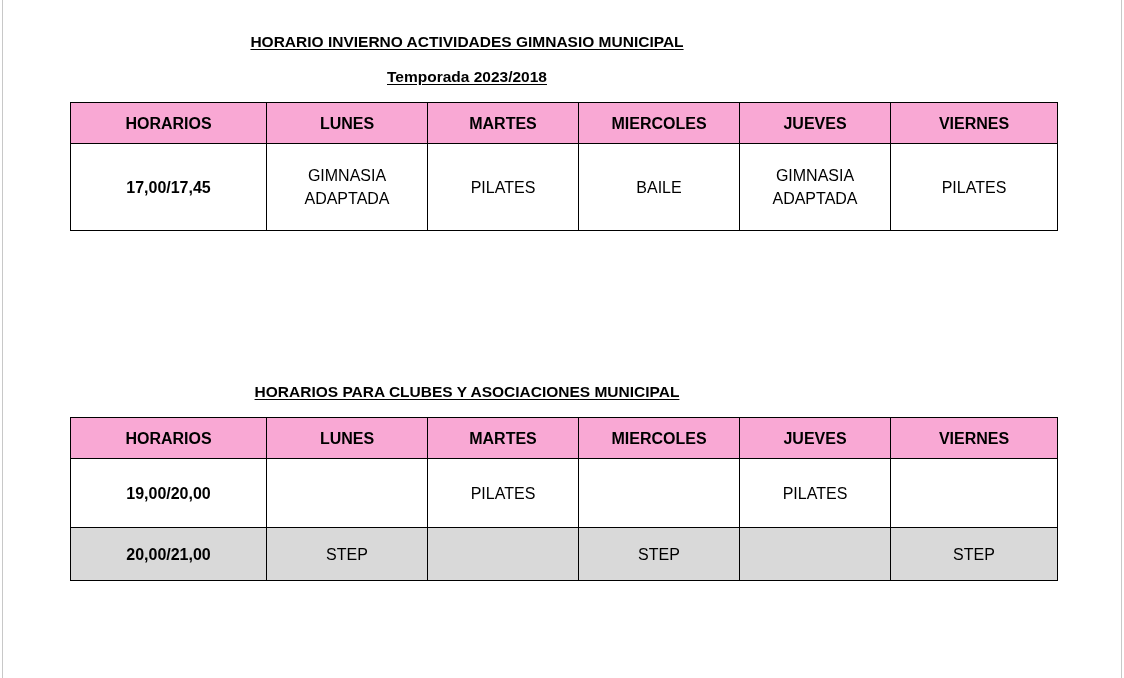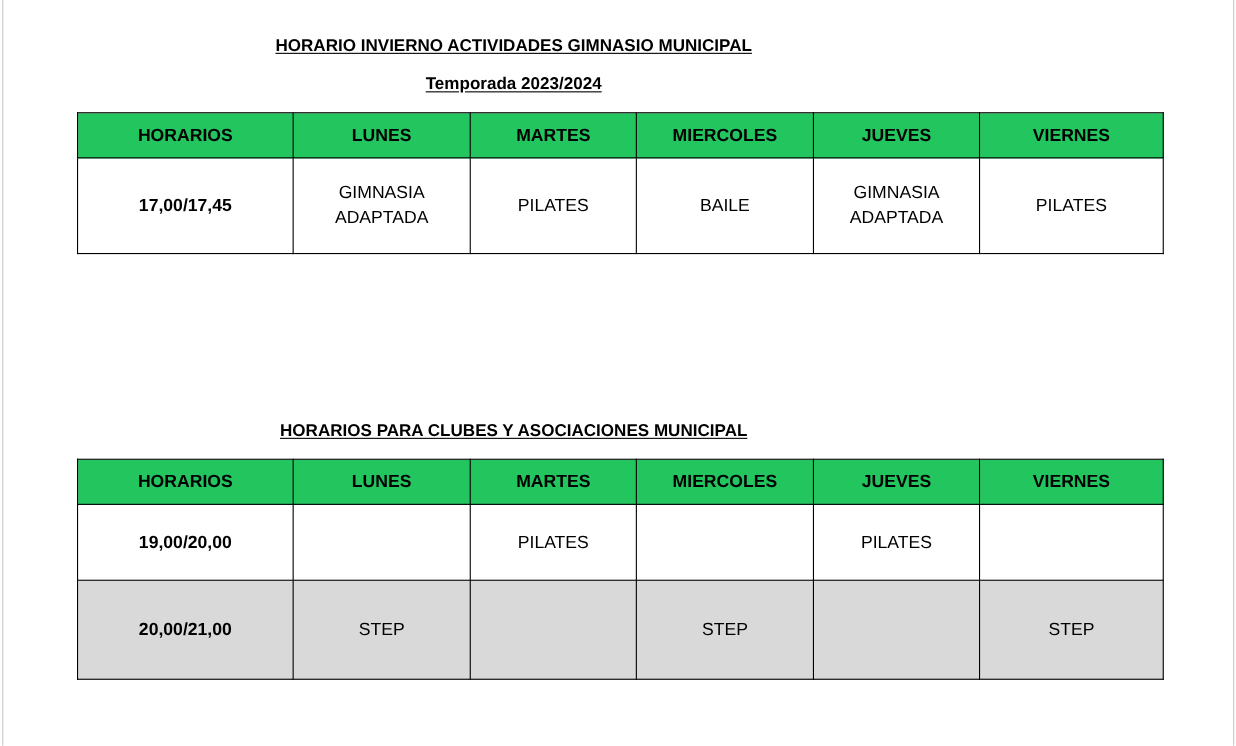--- a/index.html
+++ b/index.html
@@ -4,32 +4,32 @@
 <style>
   html,body{margin:0;padding:0;}
   body{width:1124px;height:678px;background:#ffffff;position:relative;overflow:hidden;
     font-family:"Liberation Sans","DejaVu Sans",sans-serif;color:#000;}
   .edge-l{position:absolute;left:2px;top:0;width:1px;height:678px;background:#c8c8c8;}
   .edge-r{position:absolute;left:1121px;top:0;width:1px;height:678px;background:#c8c8c8;}
   .title{position:absolute;left:0;width:934px;text-align:center;font-weight:bold;font-size:15.5px;}
   .title span{text-decoration:underline;text-underline-offset:2px;}
   table{position:absolute;left:70px;border-collapse:collapse;table-layout:fixed;width:987px;}
   td{border:1px solid #000;text-align:center;vertical-align:middle;font-size:16px;padding:0;line-height:23px;}
-  tr.hdr td{background:#22c55e;font-weight:bold;}
+  tr.hdr td{background:#f9a8d4;font-weight:bold;}
   tr.gray td{background:#d9d9d9;}
   td.time{font-weight:bold;}
 </style>
 </head>
 <body>
 
 <div class="edge-l"></div>
 <div class="edge-r"></div>
 
 <div class="title" style="top:33px;"><span>HORARIO INVIERNO ACTIVIDADES GIMNASIO MUNICIPAL</span></div>
-<div class="title" style="top:68px;"><span>Temporada 2023/2024</span></div>
+<div class="title" style="top:68px;"><span>Temporada 2023/2018</span></div>
 
 <table style="top:102px;">
   <colgroup>
       <col style="width:196px">
       <col style="width:161px">
       <col style="width:151px">
       <col style="width:161px">
       <col style="width:151px">
       <col style="width:167px">
     </colgroup>
@@ -74,21 +74,21 @@
     <td>VIERNES</td>
   </tr>
   <tr style="height:69px;">
     <td class="time" style="padding-bottom:0;">19,00/20,00</td>
     <td></td>
     <td>PILATES</td>
     <td></td>
     <td>PILATES</td>
     <td></td>
   </tr>
-  <tr class="gray" style="height:90px;">
+  <tr class="gray" style="height:53px;">
     <td class="time">20,00/21,00</td>
     <td>STEP</td>
     <td></td>
     <td>STEP</td>
     <td></td>
     <td>STEP</td>
   </tr>
 </tbody>
   </table>
 

